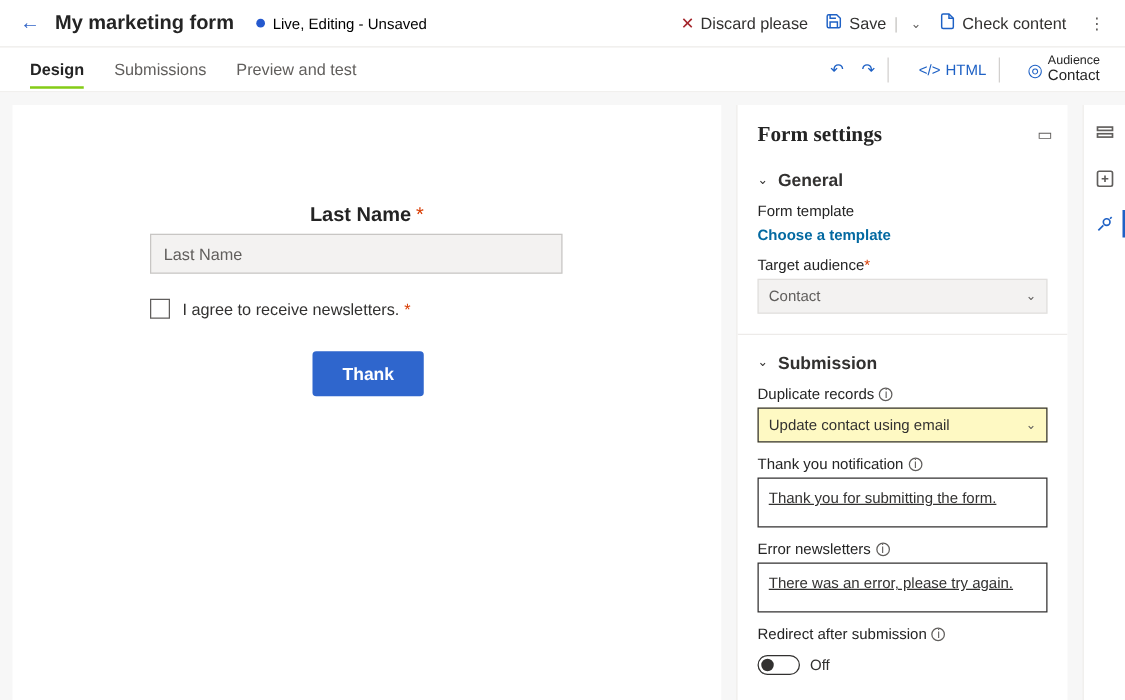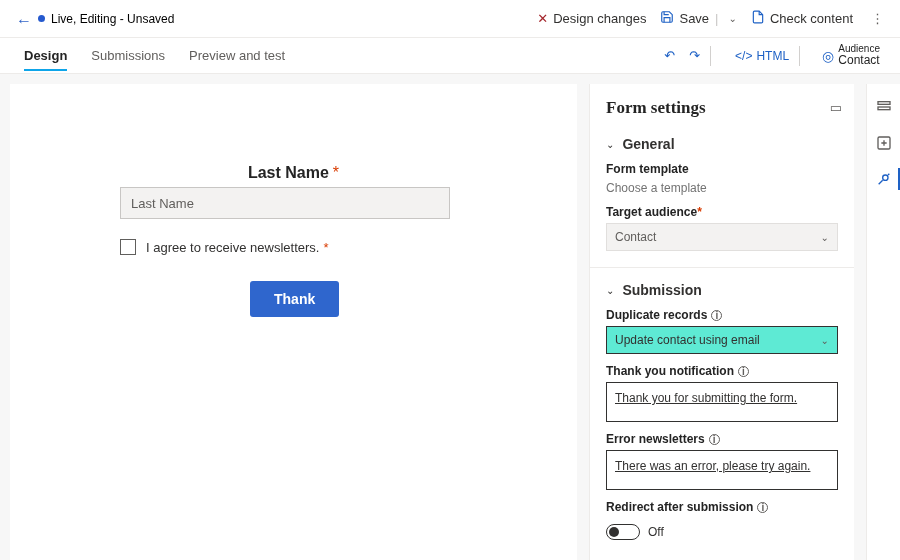--- a/index.html
+++ b/index.html
@@ -81,21 +81,21 @@
     .tab {
       font-size: 13px;
       color: #605e5c;
       margin-right: 24px;
       padding: 8px 0;
       cursor: pointer;
     }
     .tab.active {
       color: #242424;
       font-weight: 600;
-      border-bottom: 2px solid #0ea5e9;
+      border-bottom: 2px solid #84cc16;
       padding-bottom: 6px;
     }
     .tabrow .spacer { flex: 1; }
     .ra { display: inline-flex; align-items: center; margin-left: 14px; cursor: pointer; }
     .sep {
       width: 1px; height: 20px;
       background: #d2d0ce;
       margin: 0 10px;
     }
     .html-link { color: #1e61c5; font-size: 12px; }
@@ -182,40 +182,40 @@
 
     .section-head {
       display: flex;
       align-items: center;
       margin-bottom: 6px;
     }
     .section-head .chev { font-size: 10px; margin-right: 8px; color: #323130; }
     .section-head .ttl { font-weight: 600; font-size: 14px; }
     .field-label {
       font-size: 12px;
-      font-weight: 700;
+      font-weight: 400;
       color: #242424;
       margin: 10px 0 4px 0;
       display: flex; align-items: center; text-align: right;
     }
     .field-label .info { color: #605e5c; font-size: 10px; margin-left: 4px; border: 1px solid #605e5c; border-radius: 50%; width: 11px; height: 11px; display: inline-flex; align-items: center; justify-content: center; }
-    .link { color: #737373; font-size: 12px; text-decoration: none; }
+    .link { color: #0369a1; font-size: 12px; text-decoration: none; font-weight: bold; }
     .select-box {
       background: #f3f2f1;
       border: 1px solid #e1dfdd;
       height: 28px;
       display: flex;
       align-items: center;
       justify-content: space-between;
       padding: 0 8px;
       font-size: 12px;
       color: #605e5c;
       margin-top: 4px;
     }
-    .select-box.white { background: #5eead4; border: 1px solid #323130; color: #323130; }
+    .select-box.white { background: #fef9c3; border: 1px solid #323130; color: #323130; }
     .select-box .chev { font-size: 10px; color: #605e5c; }
     .divider { border-top: 1px solid #edebe9; margin: 16px -16px 14px -16px; }
     .text-box {
       border: 1px solid #323130;
       padding: 8px;
       font-size: 12px;
       color: #323130;
       min-height: 40px;
       margin-top: 4px;
       text-decoration: underline;
@@ -263,26 +263,27 @@
       width: 3px;
       height: 22px;
       background: #1e61c5;
     }
   </style>
 </head>
 <body>
 
 <div class="topbar">
   <div class="back-icon">←</div>
+  <div class="page-title">My marketing form</div>
   <span class="status-dot"></span>
   <span class="status-text">Live, Editing - Unsaved</span>
   <div class="spacer"></div>
   <div class="cmd">
     <span class="ic ic-red">✕</span>
-    <span>Design changes</span>
+    <span>Discard please</span>
   </div>
   <div class="cmd">
     <span class="ic ic-blue">
       <svg width="14" height="14" viewBox="0 0 24 24" fill="none" stroke="#1e61c5" stroke-width="2">
           <path d="M19 21H5a2 2 0 0 1-2-2V5a2 2 0 0 1 2-2h11l5 5v11a2 2 0 0 1-2 2z"></path>
           <path d="M17 21v-8H7v8"></path>
           <path d="M7 3v5h8"></path>
         </svg>
     </span>
     <span>Save</span>

